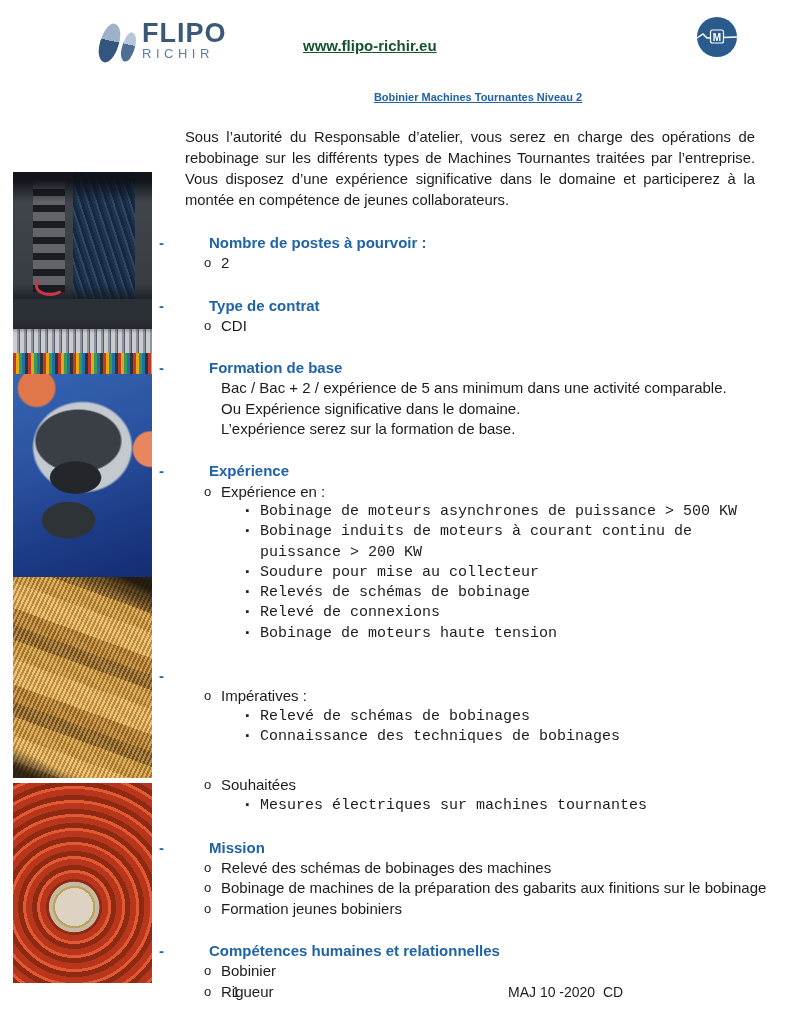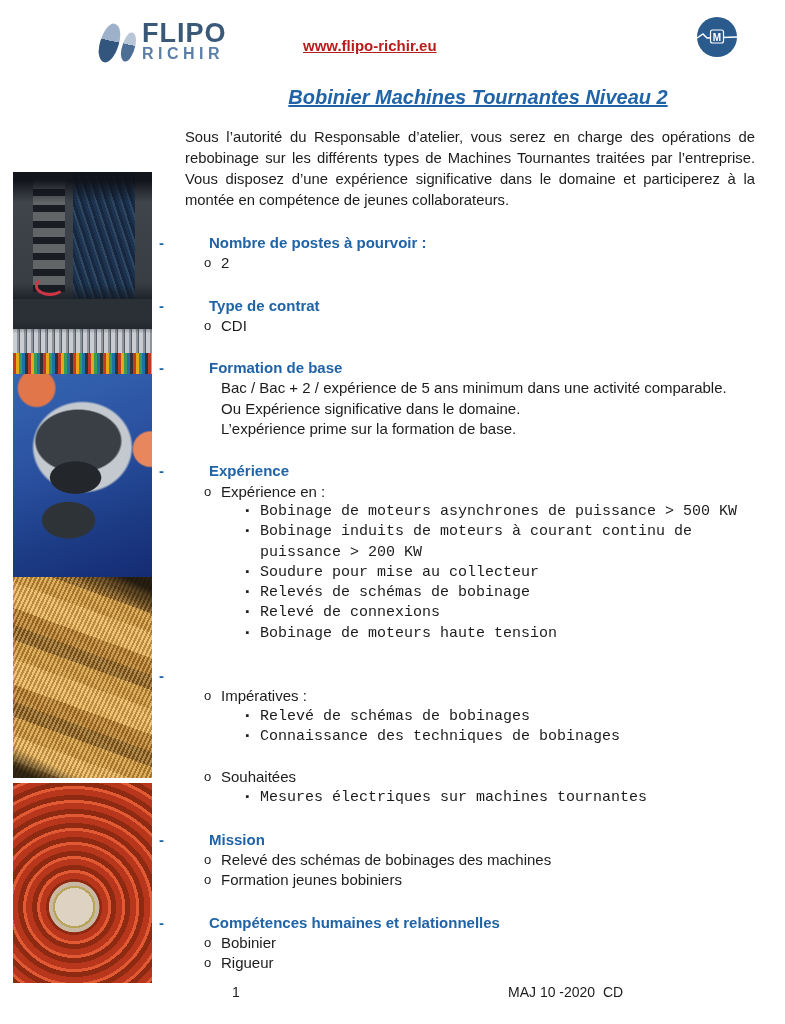--- a/index.html
+++ b/index.html
@@ -8,23 +8,23 @@
 
   
   .logo{position:absolute;left:100px;top:6px;display:flex;align-items:flex-start;gap:7px;margin-top:14px;}
   .leaves{display:flex;align-items:flex-end;gap:3px;padding-top:3px;}
   .leaf{display:block;border-radius:55% 45% 55% 45% / 62% 38% 62% 38%;}
   .leaf.big{width:19px;height:40px;transform:rotate(12deg);
             background:linear-gradient(180deg,#9db1ca 0 44%,#33567e 44%);}
   .leaf.small{width:13px;height:30px;transform:rotate(12deg);margin-bottom:1px;
             background:linear-gradient(180deg,#b9c6d8 0 42%,#4d6f96 42%);}
   .logo-line1{font-size:27px;font-weight:bold;letter-spacing:1px;color:#3a5878;line-height:26px;}
-  .logo-line2{font-size:16px;font-weight:bold;letter-spacing:4.5px;color:#5b7fa6;line-height:15px;}
+  .logo-line2{font-size:13px;font-weight:normal;letter-spacing:4.5px;color:#5b7fa6;line-height:15px;}
   .site-link{position:absolute;left:303px;top:37px;font-size:15px;font-weight:bold;
-             color:#b91c1c;text-decoration:underline;}
+             color:#14532d;text-decoration:underline;}
   .badge{position:absolute;left:697px;top:17px;width:40px;height:40px;}
 
   
   .photos{position:absolute;left:13px;top:172px;width:139px;display:flex;flex-direction:column;}
   .photo{width:139px;position:relative;}
   .photo-1{height:127px;
     background:
       linear-gradient(180deg,rgba(14,17,23,.92) 0 7%,rgba(14,17,23,0) 24%),
       linear-gradient(180deg,rgba(20,24,30,.65) 88%,rgba(20,24,30,.9)),
       repeating-linear-gradient(0deg,#24272d 0 7px,#f4f4f1 7px 16px),
@@ -62,36 +62,36 @@
   .photo-5{height:200px;margin-top:5px;
     background:
       radial-gradient(circle at 44% 62%,#ded3c2 0 13%,#b9a55a 13% 14.5%,#c9b9a4 14.5% 17%,rgba(0,0,0,0) 17.5%),
       radial-gradient(circle at 40% 68%,#4a6b4e 0 3%,rgba(0,0,0,0) 4%),
       radial-gradient(circle at 50% 58%,#8a7340 0 3%,rgba(0,0,0,0) 4%),
       repeating-radial-gradient(circle at 44% 62%,#b8361c 0 6px,#e25a33 6px 9px,#8f2a12 9px 14px),
       #b33018;}
 
   
   .content{position:absolute;left:155px;top:88px;width:616px;}
-  .title{margin:0 0 0 30px;font-size:20px;font-weight:bold;color:#2063A7;
-         text-decoration:underline;text-align:center;line-height:18px;font-style:italic;}
+  .title{margin:0 0 0 30px;font-size:11px;font-weight:bold;color:#2063A7;
+         text-decoration:underline;text-align:center;line-height:18px;}
   .intro{margin:21px 16px 0 30px;text-align:justify;line-height:21px;font-size:14.8px;}
   .sections{margin-top:0;}
   .section{margin-top:22px;}
   .sec-head{display:flex;line-height:20.3px;}
   .dash{width:26px;padding-left:4px;color:#2063A7;font-weight:bold;box-sizing:border-box;}
   .sec-title{color:#2063A7;font-weight:bold;font-size:15px;margin-left:28px;}
   ul.items{margin:0;padding:0;list-style:none;}
   .items li{position:relative;line-height:20.3px;min-height:20px;}
   li.circle{padding-left:66px;}
   li.circle::before{content:"o";position:absolute;left:49px;top:0;font-size:13px;}
   li.square{padding-left:105px;font-family:Liberation Mono, monospace;}
   li.square::before{content:"▪";position:absolute;left:89px;top:-1px;font-size:11px;}
   li.plain{padding-left:66px;}
-  li.gap{margin-top:20px;}
+  li.gap{margin-top:28px;}
   li.justify{text-align:justify;}
 
   
   .pagenum{position:absolute;left:232px;top:984px;font-size:14px;}
   .rev{position:absolute;left:508px;top:984px;font-size:14px;white-space:pre;}
 </style>
 </head>
 <body>
 
 <div class="page">
@@ -153,21 +153,21 @@
       </div>
 
       <div class="section">
         <div class="sec-head">
             <span class="dash">-</span>
           <span class="sec-title">Formation de base</span>
           </div>
         <ul class="items">
           <li class="plain">Bac / Bac + 2 / expérience de 5 ans minimum dans une activité comparable.</li>
           <li class="plain">Ou Expérience significative dans le domaine.</li>
-          <li class="plain">L’expérience prime sur la formation de base.</li>
+          <li class="plain">L’expérience serez sur la formation de base.</li>
         </ul>
       </div>
 
       <div class="section">
         <div class="sec-head">
             <span class="dash">-</span>
           <span class="sec-title">Expérience</span>
           </div>
         <ul class="items">
           <li class="circle">Expérience en :</li>
@@ -193,20 +193,21 @@
         </ul>
       </div>
 
       <div class="section">
         <div class="sec-head">
             <span class="dash">-</span>
           <span class="sec-title">Mission</span>
           </div>
         <ul class="items">
           <li class="circle">Relevé des schémas de bobinages des machines</li>
+          <li class="circle justify">Bobinage de machines de la préparation des gabarits aux finitions sur le bobinage</li>
           <li class="circle">Formation jeunes bobiniers</li>
         </ul>
       </div>
 
       <div class="section">
         <div class="sec-head">
             <span class="dash">-</span>
           <span class="sec-title">Compétences humaines et relationnelles</span>
           </div>
         <ul class="items">

